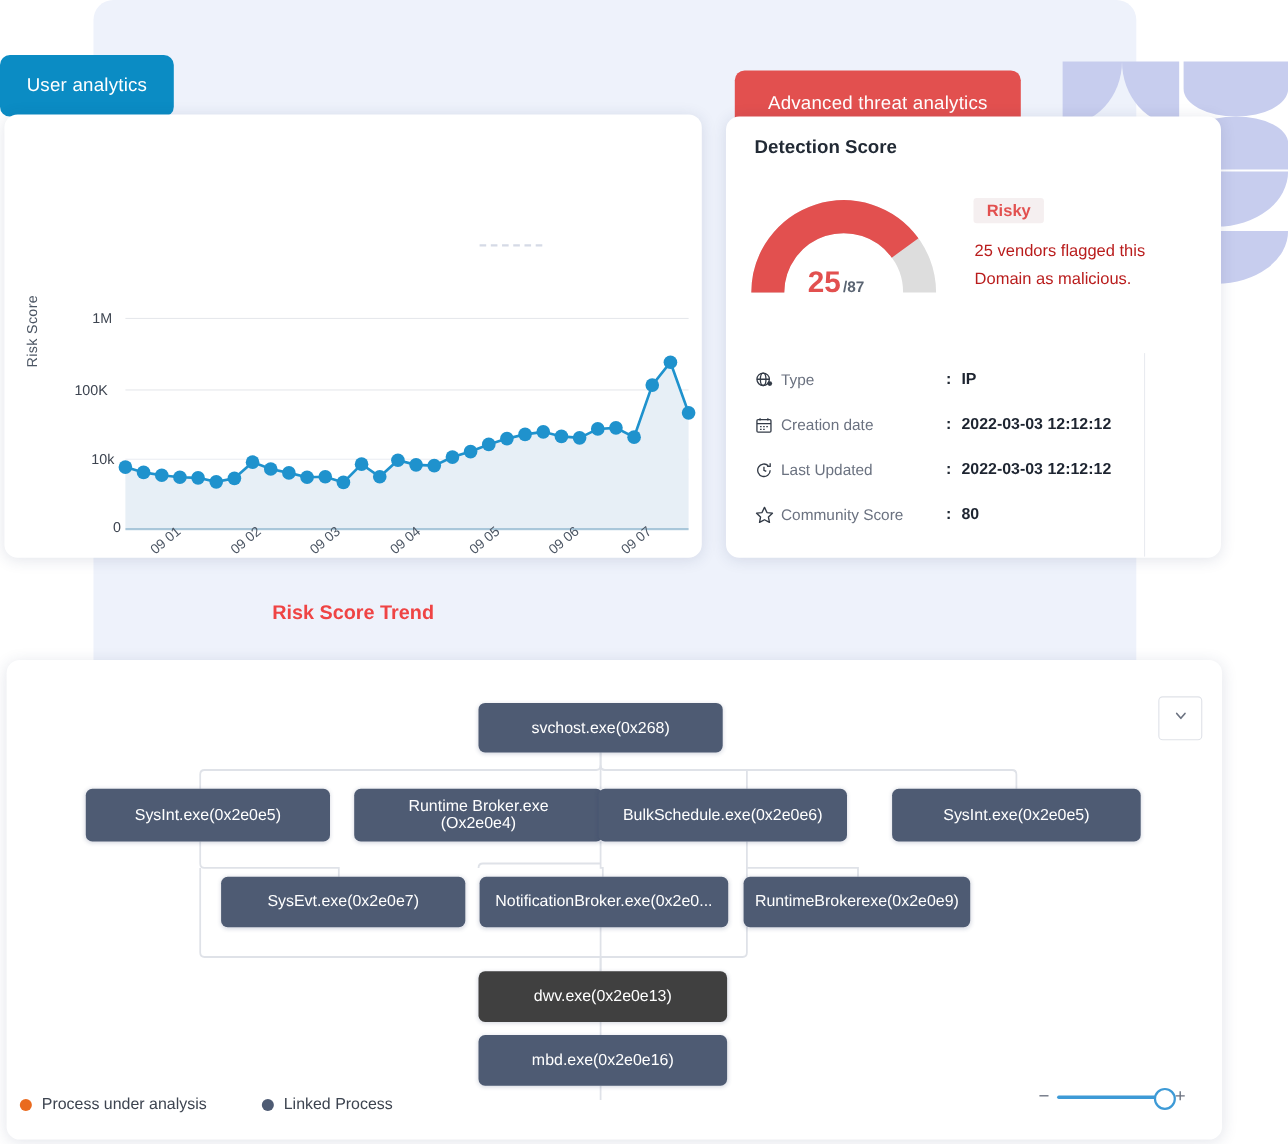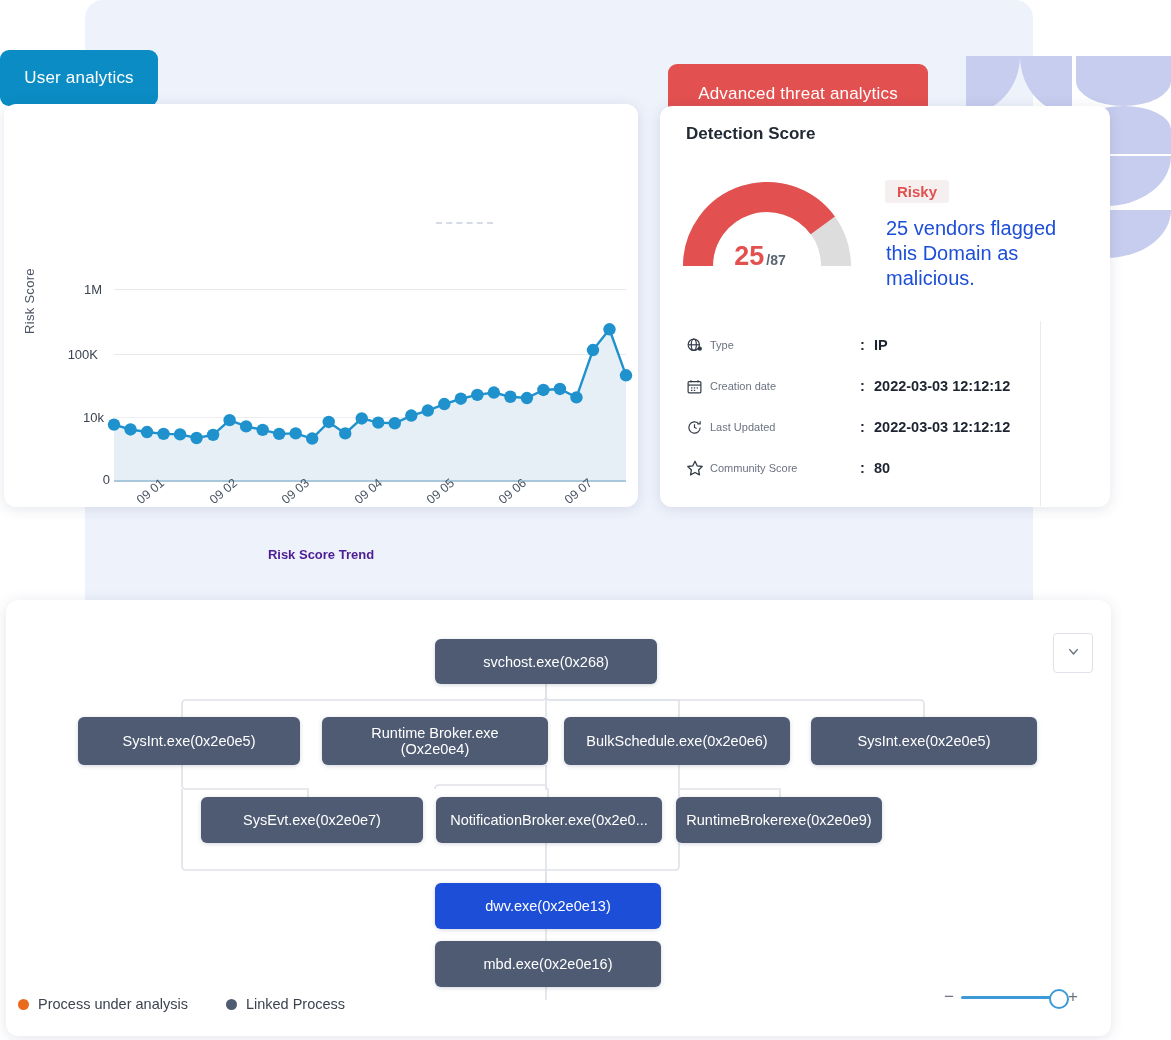--- a/index.html
+++ b/index.html
@@ -39,50 +39,50 @@
   .y-title{position:absolute;left:18px;top:230px;width:120px;
            transform:rotate(-90deg);transform-origin:left top;
            font-size:13px;color:#4b5563;letter-spacing:.3px;}
   .ytick{position:absolute;font-size:13px;color:#3d4450;text-align:right;width:48px;}
   .gridline{position:absolute;left:110px;width:512px;height:1px;background:#e6e8ec;}
   .gridline.faint{background:#eceef3;}
   .axis-base{position:absolute;left:110px;top:376px;width:512px;height:2px;background:#a9c7da;}
   .xtick{position:absolute;font-size:12.5px;color:#4b5563;
          transform:rotate(-40deg);transform-origin:left top;white-space:nowrap;}
   .x-title{position:absolute;left:0;top:443px;width:634px;text-align:center;
-           font-size:13px;color:#4c1d95;font-weight:600;}
+           font-size:18px;color:#ef4444;font-weight:600;}
 
   
   .det-title{position:absolute;left:26px;top:18px;font-size:17px;font-weight:700;color:#222a35;}
   .gauge{position:absolute;left:22px;top:60px;width:170px;height:105px;overflow:hidden;}
   .badge-risky{position:absolute;left:225px;top:74px;background:#f5eff0;
                color:#e2504f;font-weight:700;font-size:15px;padding:3px 12px;border-radius:3px;}
   .vendor-text{position:absolute;left:226px;top:110px;width:200px;
-               font-size:20px;color:#1d4ed8;line-height:25px;}
+               font-size:15px;color:#b91c1c;line-height:25px;}
   .gauge-num{position:absolute;left:50px;top:135px;width:100px;text-align:center;}
   .gauge-num b{font-size:27px;color:#e2504f;font-weight:700;}
   .gauge-num span{font-size:14px;color:#5a6472;font-weight:700;margin-left:2px;}
   .hr-divider{position:absolute;left:380px;top:215px;width:1px;height:185px;background:#e9ebf0;}
 
   .inforow{position:absolute;left:26px;height:34px;display:flex;align-items:center;}
   .inforow .ic{width:24px;height:20px;display:flex;align-items:center;color:#333b47;}
-  .inforow .lbl{width:150px;font-size:11px;color:#6b7280;}
+  .inforow .lbl{width:150px;font-size:14px;color:#6b7280;}
   .inforow .col{width:14px;font-size:14.5px;color:#222a35;font-weight:700;}
   .inforow .val{font-size:14.5px;color:#1d2430;font-weight:700;}
 
   
   .pnode{position:absolute;border-radius:6px;display:flex;align-items:center;
          justify-content:center;color:#fff;font-size:14.5px;
          background:#4e5b73;box-shadow:0 1px 4px rgba(40,55,100,.2);
          box-sizing:border-box;padding:0 20px;text-align:center;}
-  .pnode.hot{background:#1d4ed8;}
+  .pnode.hot{background:#404040;}
   .chev-btn{position:absolute;left:1053px;top:633px;width:38px;height:38px;
             border:1px solid #dfe2e8;border-radius:4px;background:#fff;
             display:flex;align-items:center;justify-content:center;}
-  .legend-row{position:absolute;left:18px;top:996px;display:flex;align-items:center;gap:10px;}
+  .legend-row{position:absolute;left:18px;top:996px;display:flex;align-items:center;gap:22px;}
   .lg-item{display:flex;align-items:center;gap:9px;font-size:14.5px;color:#3d4450;}
   .lg-dot{width:11px;height:11px;border-radius:50%;}
   .slider{position:absolute;left:944px;top:984px;width:150px;height:26px;
           display:flex;align-items:center;gap:7px;}
   .sl-sym{font-size:17px;color:#6b7280;}
   .sl-track{position:relative;width:100px;height:3px;background:#3d9ad6;border-radius:2px;}
   .sl-knob{position:absolute;left:88%;top:50%;width:16px;height:16px;
            margin-top:-8px;border-radius:50%;background:#fff;border:2px solid #3d9ad6;}
 </style>
 </head>
@@ -278,21 +278,21 @@
   <div id="nodes-layer">
       <div class="pnode" style="left: 435px; top: 639px; width: 222px; height: 45px;">
         <span>svchost.exe(0x268)</span>
       </div>
       <div class="pnode" style="left: 78px; top: 717px; width: 222px; height: 48px;">
         <span>SysInt.exe(0x2e0e5)</span>
       </div>
       <div class="pnode" style="left: 322px; top: 717px; width: 226px; height: 48px;">
         <span>Runtime Broker.exe (Ox2e0e4)</span>
       </div>
-      <div class="pnode" style="left: 564px; top: 717px; width: 226px; height: 48px;">
+      <div class="pnode" style="left: 544px; top: 717px; width: 226px; height: 48px;">
         <span>BulkSchedule.exe(0x2e0e6)</span>
       </div>
       <div class="pnode" style="left: 811px; top: 717px; width: 226px; height: 48px;">
         <span>SysInt.exe(0x2e0e5)</span>
       </div>
       <div class="pnode" style="left: 201px; top: 797px; width: 222px; height: 46px;">
         <span>SysEvt.exe(0x2e0e7)</span>
       </div>
       <div class="pnode" style="left: 436px; top: 797px; width: 226px; height: 46px;">
         <span>NotificationBroker.exe(0x2e0...</span>

